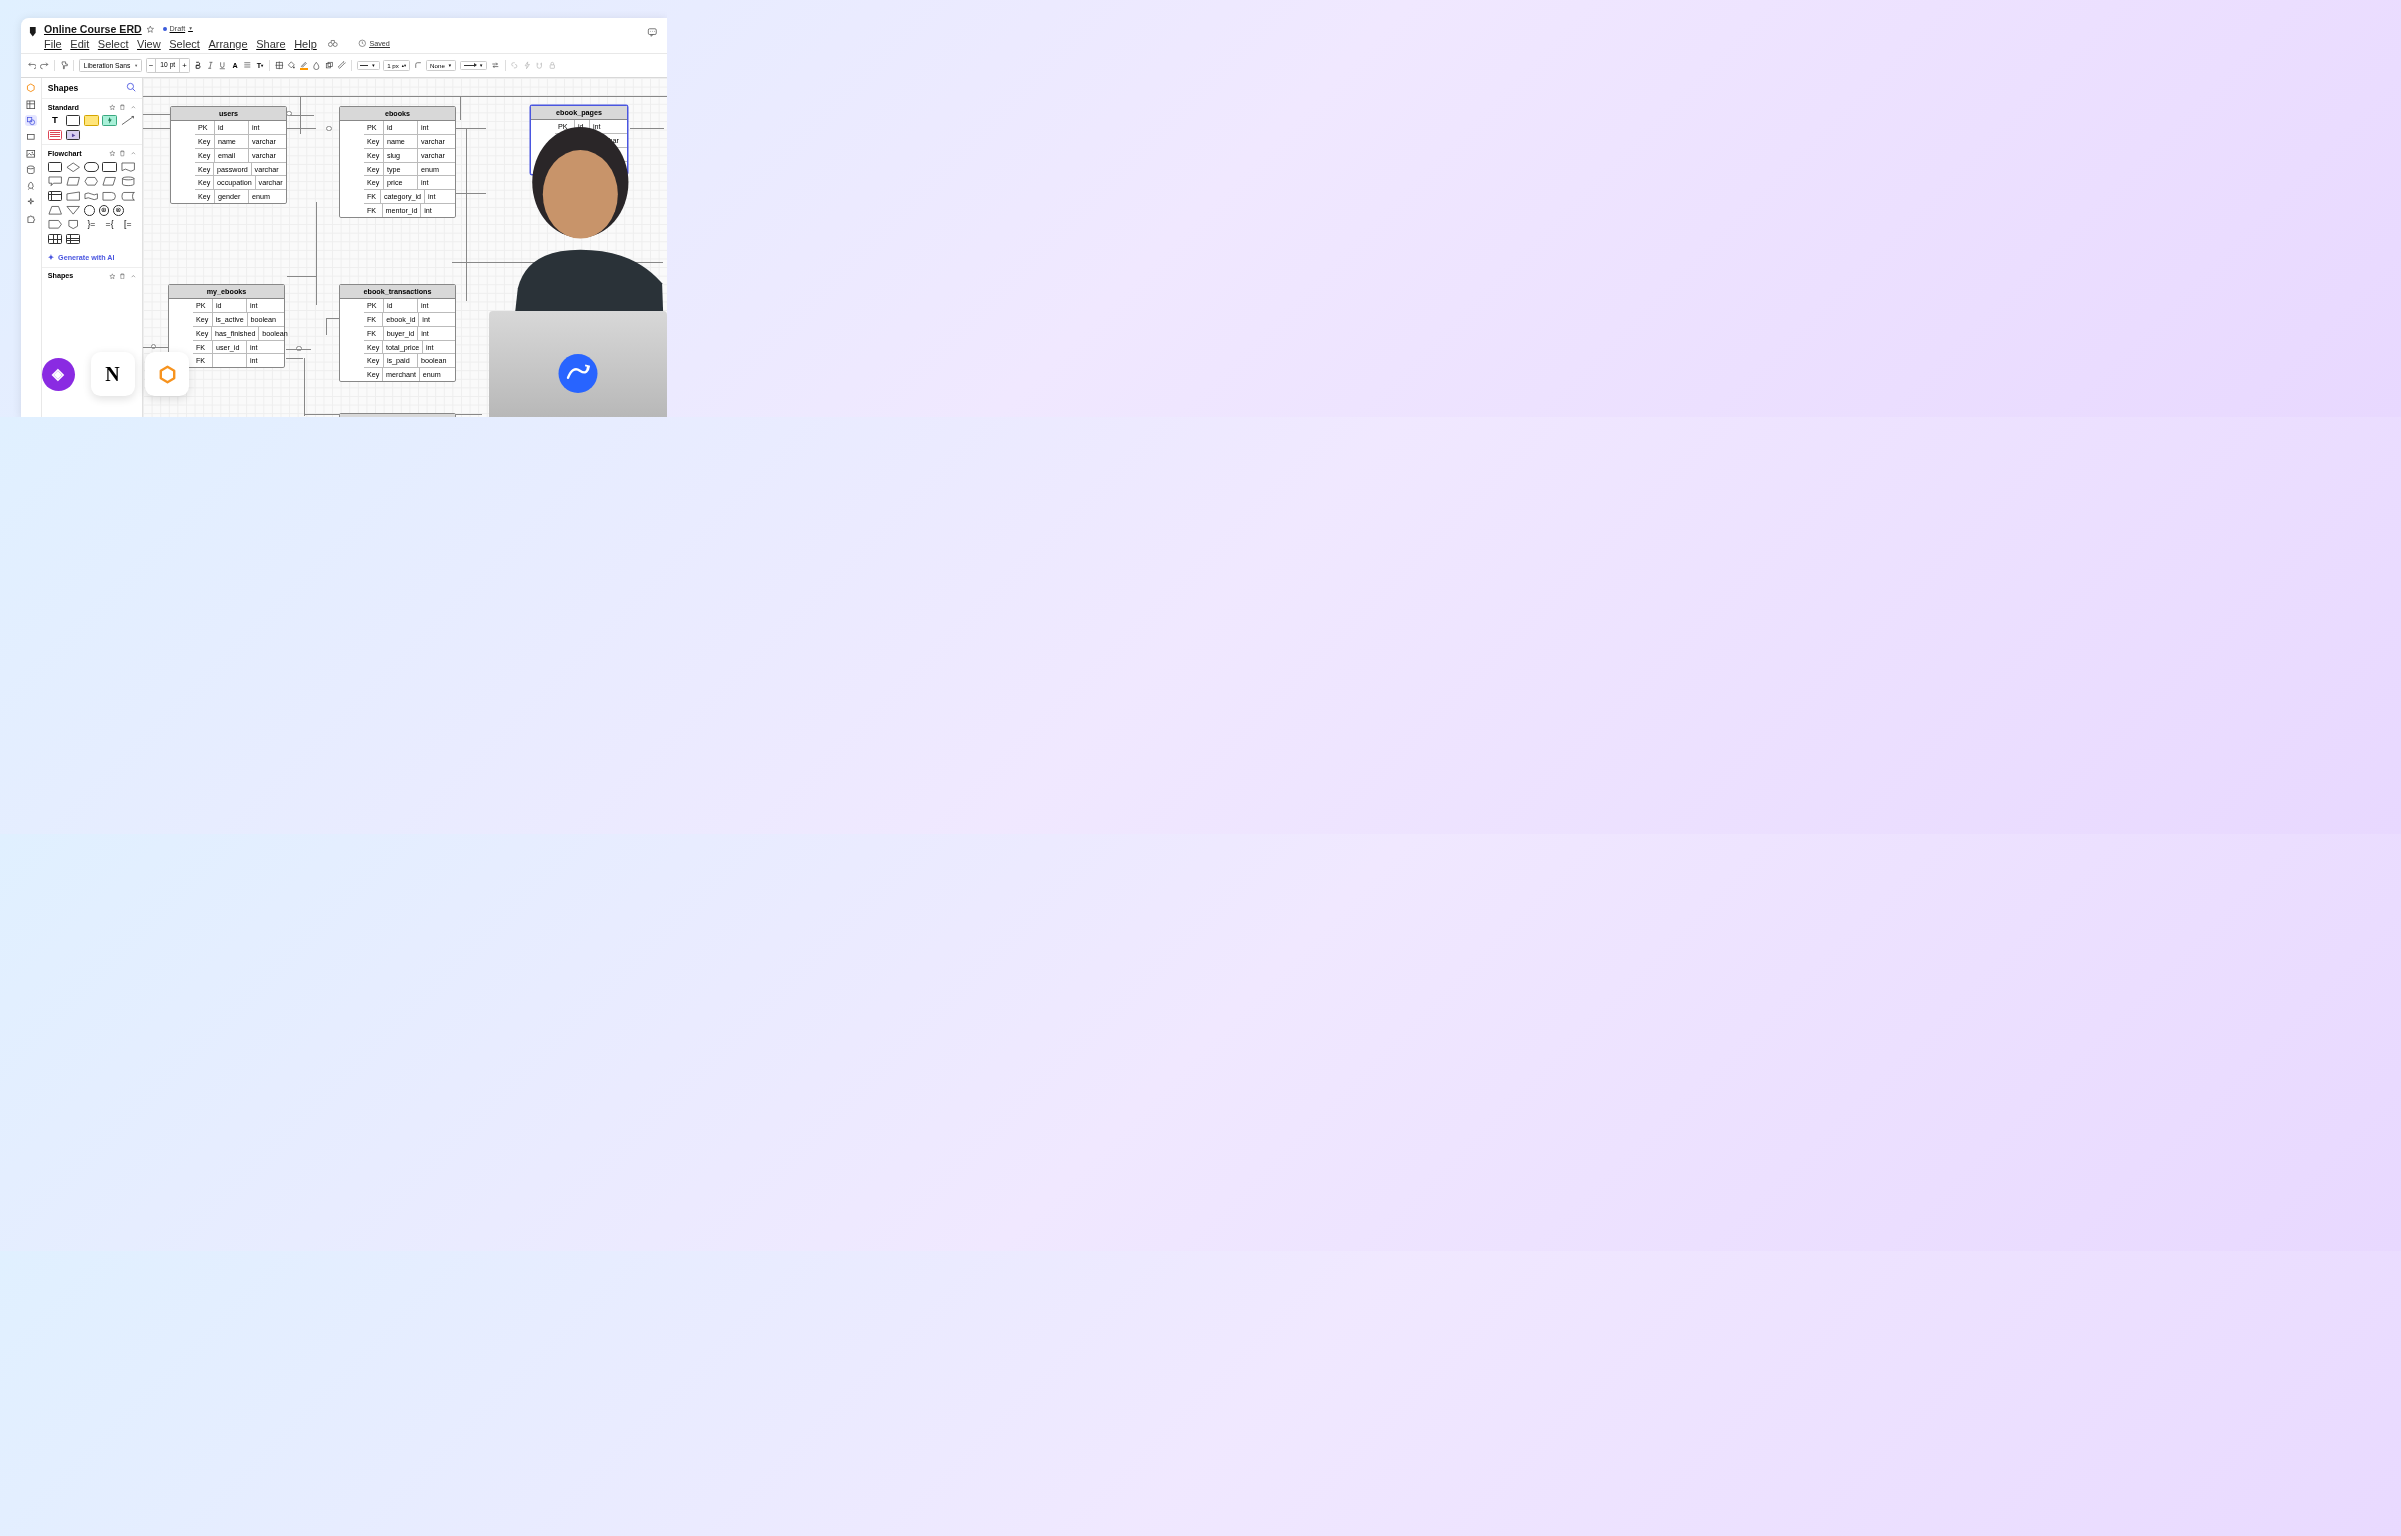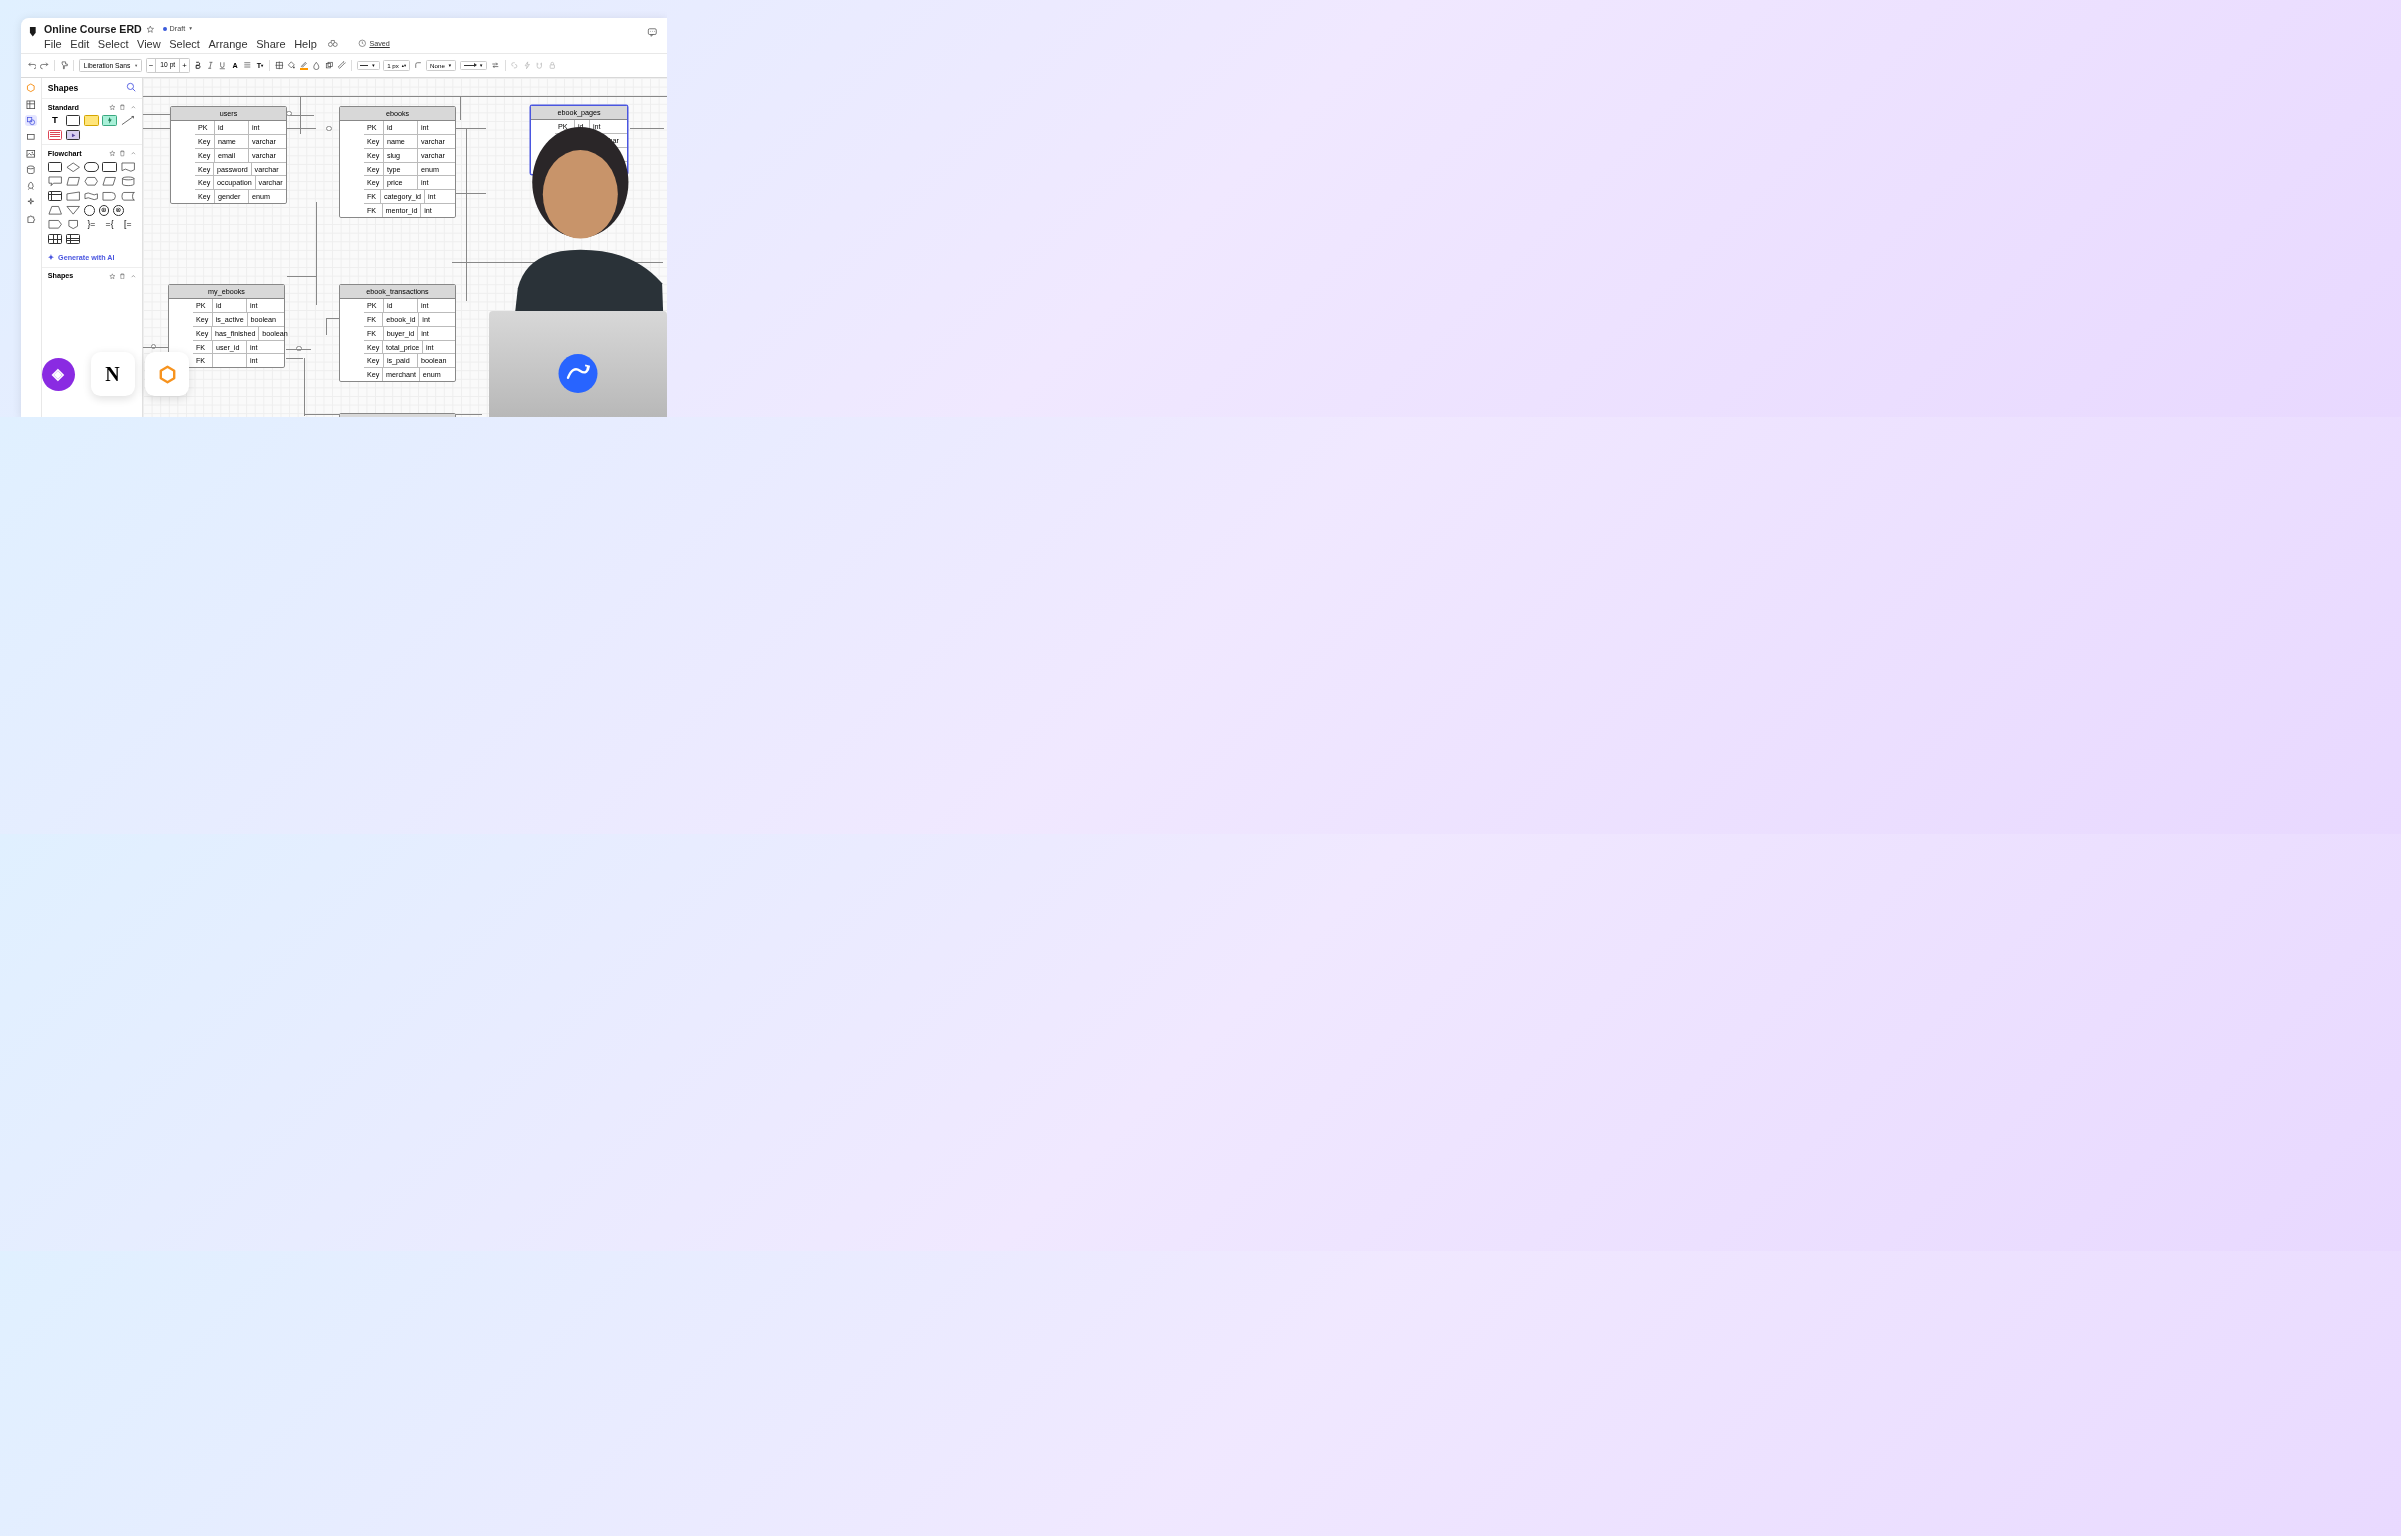--- a/index.html
+++ b/index.html
@@ -3,21 +3,21 @@
   <meta charset="utf-8">
   <style>
     * { margin: 0; padding: 0; box-sizing: border-box; font-family: -apple-system, BlinkMacSystemFont, 'Segoe UI', sans-serif; }
     body { background: linear-gradient(135deg, #e0f0ff 0%, #f0e8ff 50%, #e8d8ff 100%); width: 667px; height: 417px; overflow: hidden; position: relative; }
     
     .app-window { position: absolute; left: 21px; top: 18px; right: 0; bottom: 0; background: #fff; border-radius: 7.7px 0 0 0; box-shadow: 0 1.9px 9.6px rgba(0,0,0,0.1); overflow: hidden; }
     
     
     .header { padding: 4.8px 9.6px 0 6.7px; display: flex; align-items: flex-start; gap: 6.7px; }
     .logo-mark { width: 9.6px; height: 11.5px; margin-top: 2.9px; }
-    .header-text { flex: 1; }
+    .header-text { flex: 1; text-decoration: underline; }
     .title-row { display: flex; align-items: center; gap: 4.8px; }
     .doc-title { font-size: 10.6px; font-weight: 700; color: #1a1a1a; }
     .star-icon { width: 8.6px; height: 8.6px; }
     .draft-pill { display: flex; align-items: center; gap: 3px; font-size: 7.2px; color: #444; margin-left: 2.9px; }
     .draft-dot { width: 3.8px; height: 3.8px; border-radius: 50%; background: #3b5bdb; }
     .chev-down { font-size: 4.8px; color: #555; }
     .menu-row { display: flex; gap: 8.6px; margin-top: 2.9px; align-items: center; }
     .menu-item { font-size: 11px; color: #333; cursor: pointer; }
     .binoc { margin-left: 2.9px; }
     .saved-block { display: flex; align-items: center; gap: 2.9px; margin-left: 11.5px; }
@@ -67,21 +67,21 @@
     .shape-item.play { background: #d8d0f0; }
     .shape-item.arrow-shape { border: none; }
     .gen-ai { display: flex; align-items: center; gap: 3.8px; color: #4a56e0; font-size: 7.2px; font-weight: 600; padding: 4.8px 5.8px; cursor: pointer; }
     .gen-ai-ic { font-size: 7.7px; }
     
     
     .canvas { flex: 1; position: relative; background: #fafafa; background-image: linear-gradient(#eee 0.5px, transparent 0.5px), linear-gradient(90deg, #eee 0.5px, transparent 0.5px); background-size: 8.6px 8.6px; overflow: hidden; }
     
     .entity { position: absolute; background: #fff; border: 0.7px solid #888; border-radius: 1.9px; font-size: 7.2px; }
     .entity.selected { border: 1px solid #4a56e0; box-shadow: 0 0 0 0.5px #4a56e0; }
-    .entity-title { background: #d8d8d8; text-align: center; padding: 2.4px; font-weight: 400; border-bottom: 0.7px solid #888; border-radius: 1.4px 1.4px 0 0; }
+    .entity-title { background: #d8d8d8; text-align: center; padding: 2.4px; font-weight: 700; border-bottom: 0.7px solid #888; border-radius: 1.4px 1.4px 0 0; }
     .entity-row { display: flex; border-bottom: 0.5px solid #bbb; margin-left: 24px; }
     .entity-row:last-child { border-bottom: none; }
     .entity-col { padding: 1.9px 2.9px; border-right: 0.5px solid #bbb; }
     .entity-col:last-child { border-right: none; }
     .col-key { width: 20px; }
     .col-name { flex: 1; }
     .col-type { width: 37px; }
     
     
     .conn-line { position: absolute; background: #888; }

